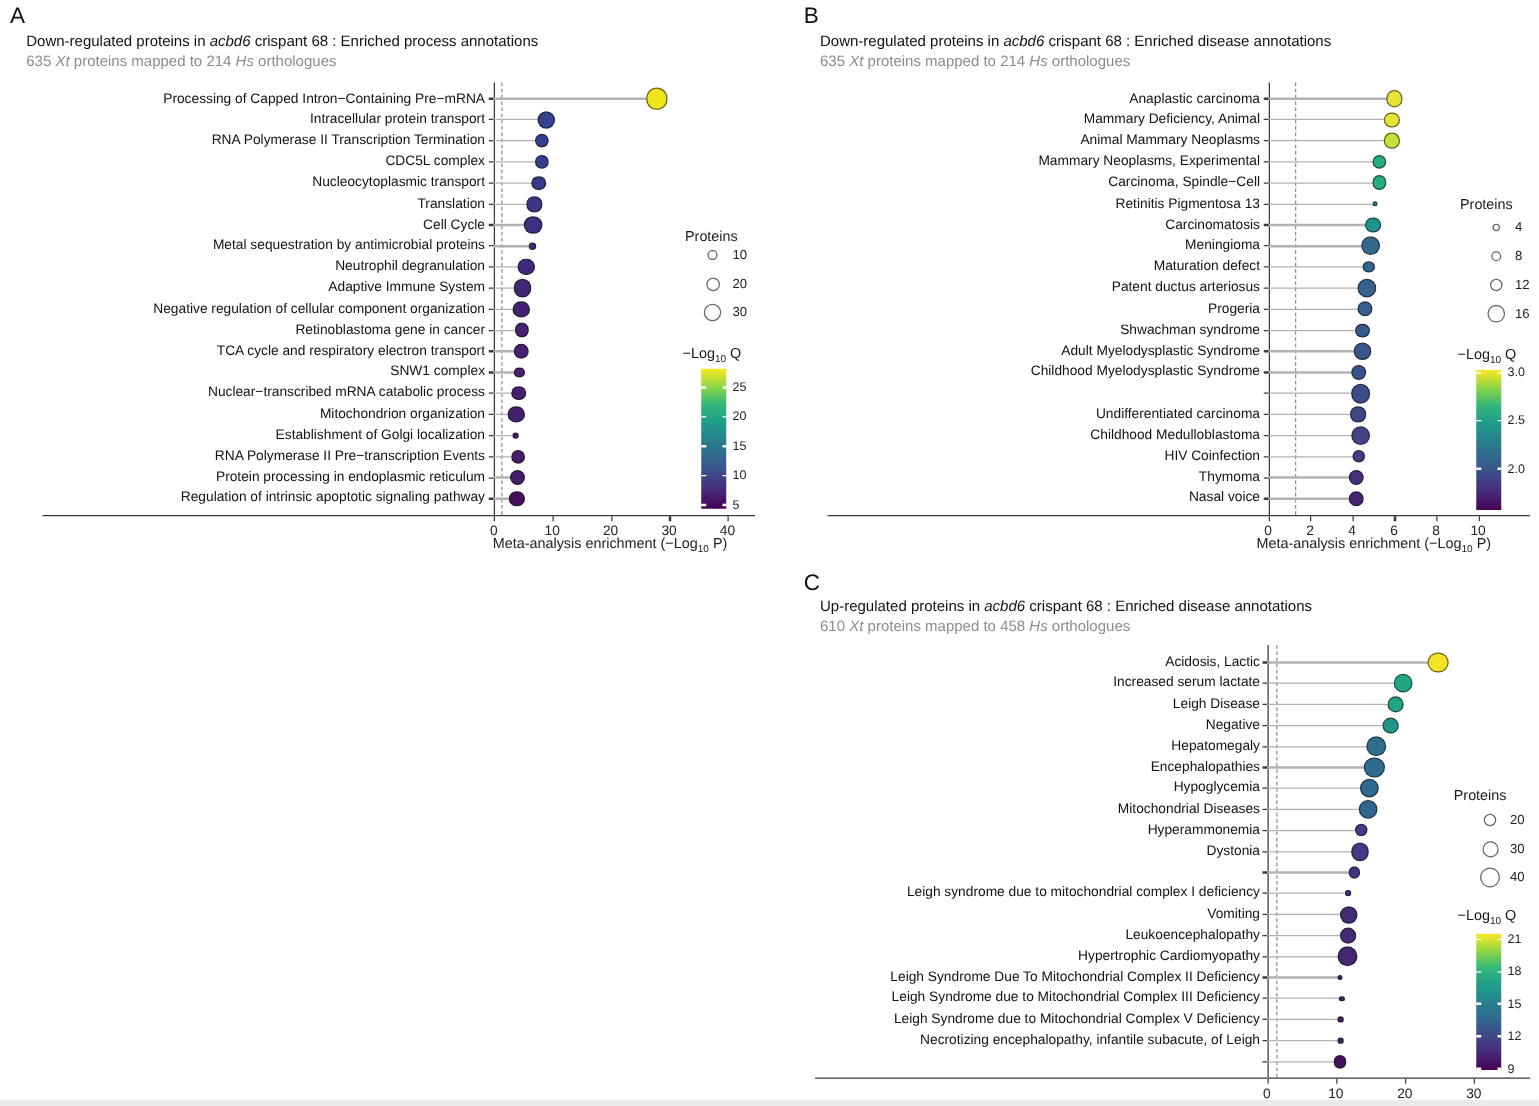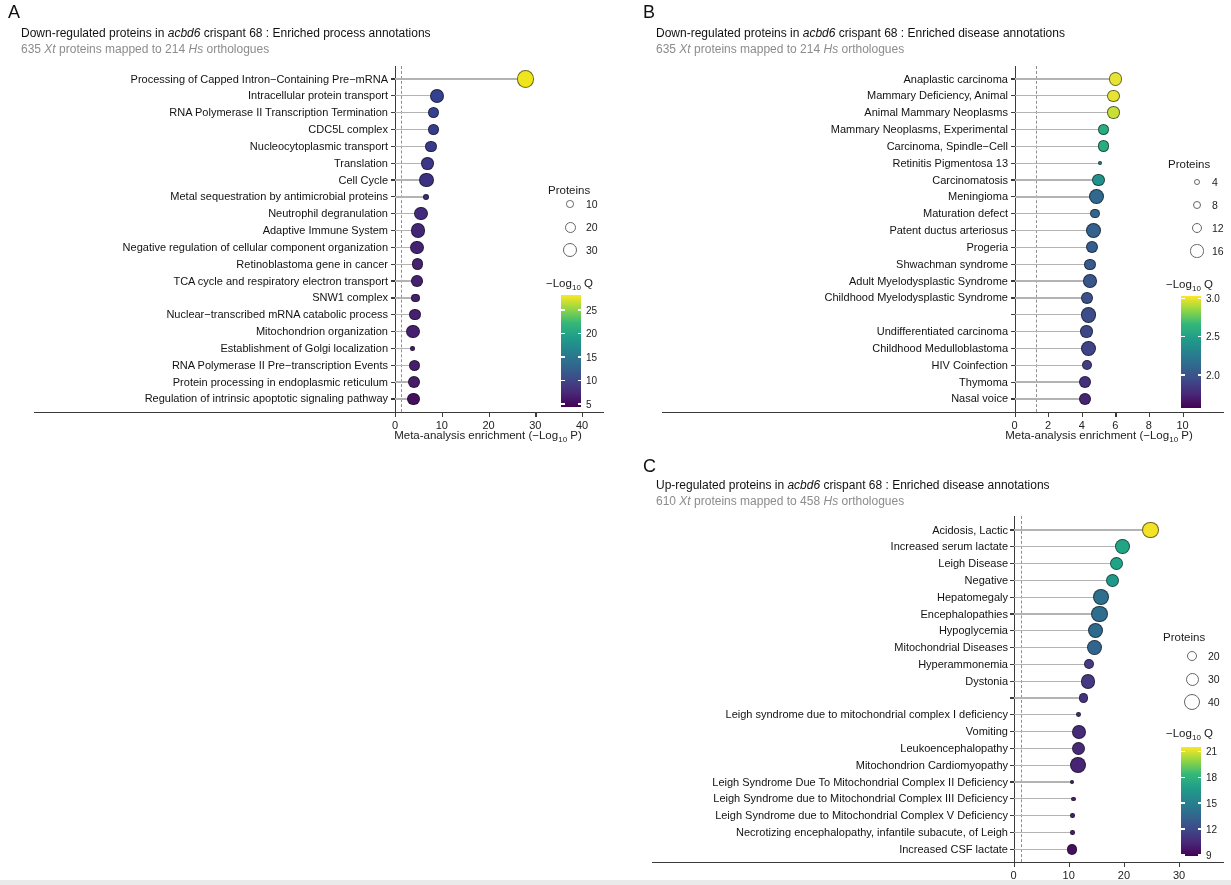--- a/index.html
+++ b/index.html
@@ -319,41 +319,40 @@
     <div class="abs" style="left: 1013.5px; top: 714.15px; width: 65.136px; height: 1.3px; background: rgb(179, 179, 179);"></div>
     <div class="abs" style="left: 1076.19px; top: 712.35px; width: 4.9px; height: 4.9px; border-radius: 50%; background: rgb(70, 47, 123); border: 1px solid rgba(20, 20, 20, 0.6); box-sizing: border-box;"></div>
     <div class="abs cat" style="left: 588px; top: 725.1px; width: 420px;">Vomiting</div>
     <div class="abs" style="left: 1009.5px; top: 731px; width: 4px; height: 1.2px; background: rgb(59, 59, 59);"></div>
     <div class="abs" style="left: 1013.5px; top: 730.95px; width: 65.136px; height: 1.3px; background: rgb(179, 179, 179);"></div>
     <div class="abs" style="left: 1071.69px; top: 724.65px; width: 13.9px; height: 13.9px; border-radius: 50%; background: rgb(70, 44, 120); border: 1px solid rgba(20, 20, 20, 0.6); box-sizing: border-box;"></div>
     <div class="abs cat" style="left: 588px; top: 741.9px; width: 420px;">Leukoencephalopathy</div>
     <div class="abs" style="left: 1009.5px; top: 747.8px; width: 4px; height: 1.2px; background: rgb(59, 59, 59);"></div>
     <div class="abs" style="left: 1013.5px; top: 747.75px; width: 65.136px; height: 1.3px; background: rgb(179, 179, 179);"></div>
     <div class="abs" style="left: 1071.99px; top: 741.75px; width: 13.3px; height: 13.3px; border-radius: 50%; background: rgb(71, 42, 118); border: 1px solid rgba(20, 20, 20, 0.6); box-sizing: border-box;"></div>
-    <div class="abs cat" style="left: 588px; top: 758.7px; width: 420px;">Mitochondrion Cardiomyopathy</div>
+    <div class="abs cat" style="left: 588px; top: 758.7px; width: 420px;">Hypertrophic Cardiomyopathy</div>
     <div class="abs" style="left: 1009.5px; top: 764.6px; width: 4px; height: 1.2px; background: rgb(59, 59, 59);"></div>
     <div class="abs" style="left: 1013.5px; top: 764.55px; width: 64.032px; height: 1.3px; background: rgb(179, 179, 179);"></div>
     <div class="abs" style="left: 1069.53px; top: 757.2px; width: 16px; height: 16px; border-radius: 50%; background: rgb(71, 37, 115); border: 1px solid rgba(20, 20, 20, 0.6); box-sizing: border-box;"></div>
     <div class="abs cat" style="left: 588px; top: 775.5px; width: 420px;">Leigh Syndrome Due To Mitochondrial Complex II Deficiency</div>
     <div class="abs" style="left: 1009.5px; top: 781.4px; width: 4px; height: 1.2px; background: rgb(59, 59, 59);"></div>
     <div class="abs" style="left: 1013.5px; top: 781.35px; width: 58.512px; height: 1.3px; background: rgb(179, 179, 179);"></div>
     <div class="abs" style="left: 1069.71px; top: 779.7px; width: 4.6px; height: 4.6px; border-radius: 50%; background: rgb(70, 34, 111); border: 1px solid rgba(20, 20, 20, 0.6); box-sizing: border-box;"></div>
     <div class="abs cat" style="left: 588px; top: 792.3px; width: 420px;">Leigh Syndrome due to Mitochondrial Complex III Deficiency</div>
     <div class="abs" style="left: 1009.5px; top: 798.2px; width: 4px; height: 1.2px; background: rgb(59, 59, 59);"></div>
     <div class="abs" style="left: 1013.5px; top: 798.15px; width: 60.168px; height: 1.3px; background: rgb(179, 179, 179);"></div>
     <div class="abs" style="left: 1071.37px; top: 796.5px; width: 4.6px; height: 4.6px; border-radius: 50%; background: rgb(70, 34, 111); border: 1px solid rgba(20, 20, 20, 0.6); box-sizing: border-box;"></div>
     <div class="abs cat" style="left: 588px; top: 809.1px; width: 420px;">Leigh Syndrome due to Mitochondrial Complex V Deficiency</div>
     <div class="abs" style="left: 1009.5px; top: 815px; width: 4px; height: 1.2px; background: rgb(59, 59, 59);"></div>
     <div class="abs" style="left: 1013.5px; top: 814.95px; width: 59.064px; height: 1.3px; background: rgb(179, 179, 179);"></div>
     <div class="abs" style="left: 1070.26px; top: 813.3px; width: 4.6px; height: 4.6px; border-radius: 50%; background: rgb(70, 34, 111); border: 1px solid rgba(20, 20, 20, 0.6); box-sizing: border-box;"></div>
     <div class="abs cat" style="left: 588px; top: 825.9px; width: 420px;">Necrotizing encephalopathy, infantile subacute, of Leigh</div>
     <div class="abs" style="left: 1009.5px; top: 831.8px; width: 4px; height: 1.2px; background: rgb(59, 59, 59);"></div>
     <div class="abs" style="left: 1013.5px; top: 831.75px; width: 59.064px; height: 1.3px; background: rgb(179, 179, 179);"></div>
     <div class="abs" style="left: 1070.26px; top: 830.1px; width: 4.6px; height: 4.6px; border-radius: 50%; background: rgb(69, 32, 109); border: 1px solid rgba(20, 20, 20, 0.6); box-sizing: border-box;"></div>
-    <div class="abs cat" style="left: 588px; top: 842.7px; width: 420px;">Increased CSF lactate</div>
     <div class="abs" style="left: 1009.5px; top: 848.6px; width: 4px; height: 1.2px; background: rgb(59, 59, 59);"></div>
     <div class="abs" style="left: 1013.5px; top: 848.55px; width: 58.512px; height: 1.3px; background: rgb(179, 179, 179);"></div>
     <div class="abs" style="left: 1066.56px; top: 843.75px; width: 10.9px; height: 10.9px; border-radius: 50%; background: rgb(68, 15, 95); border: 1px solid rgba(20, 20, 20, 0.6); box-sizing: border-box;"></div>
     <div class="abs" style="left: 652px; top: 862px; width: 572px; height: 1.4px; background: rgb(59, 59, 59);"></div>
     <div class="abs" style="left: 1013.5px; top: 863.4px; width: 1.3px; height: 4px; background: rgb(59, 59, 59);"></div>
     <div class="abs ticklab" style="left: 998.5px; top: 869px; width: 30px;">0</div>
     <div class="abs" style="left: 1068.7px; top: 863.4px; width: 1.3px; height: 4px; background: rgb(59, 59, 59);"></div>
     <div class="abs ticklab" style="left: 1053.7px; top: 869px; width: 30px;">10</div>
     <div class="abs" style="left: 1123.9px; top: 863.4px; width: 1.3px; height: 4px; background: rgb(59, 59, 59);"></div>
     <div class="abs ticklab" style="left: 1108.9px; top: 869px; width: 30px;">20</div>

